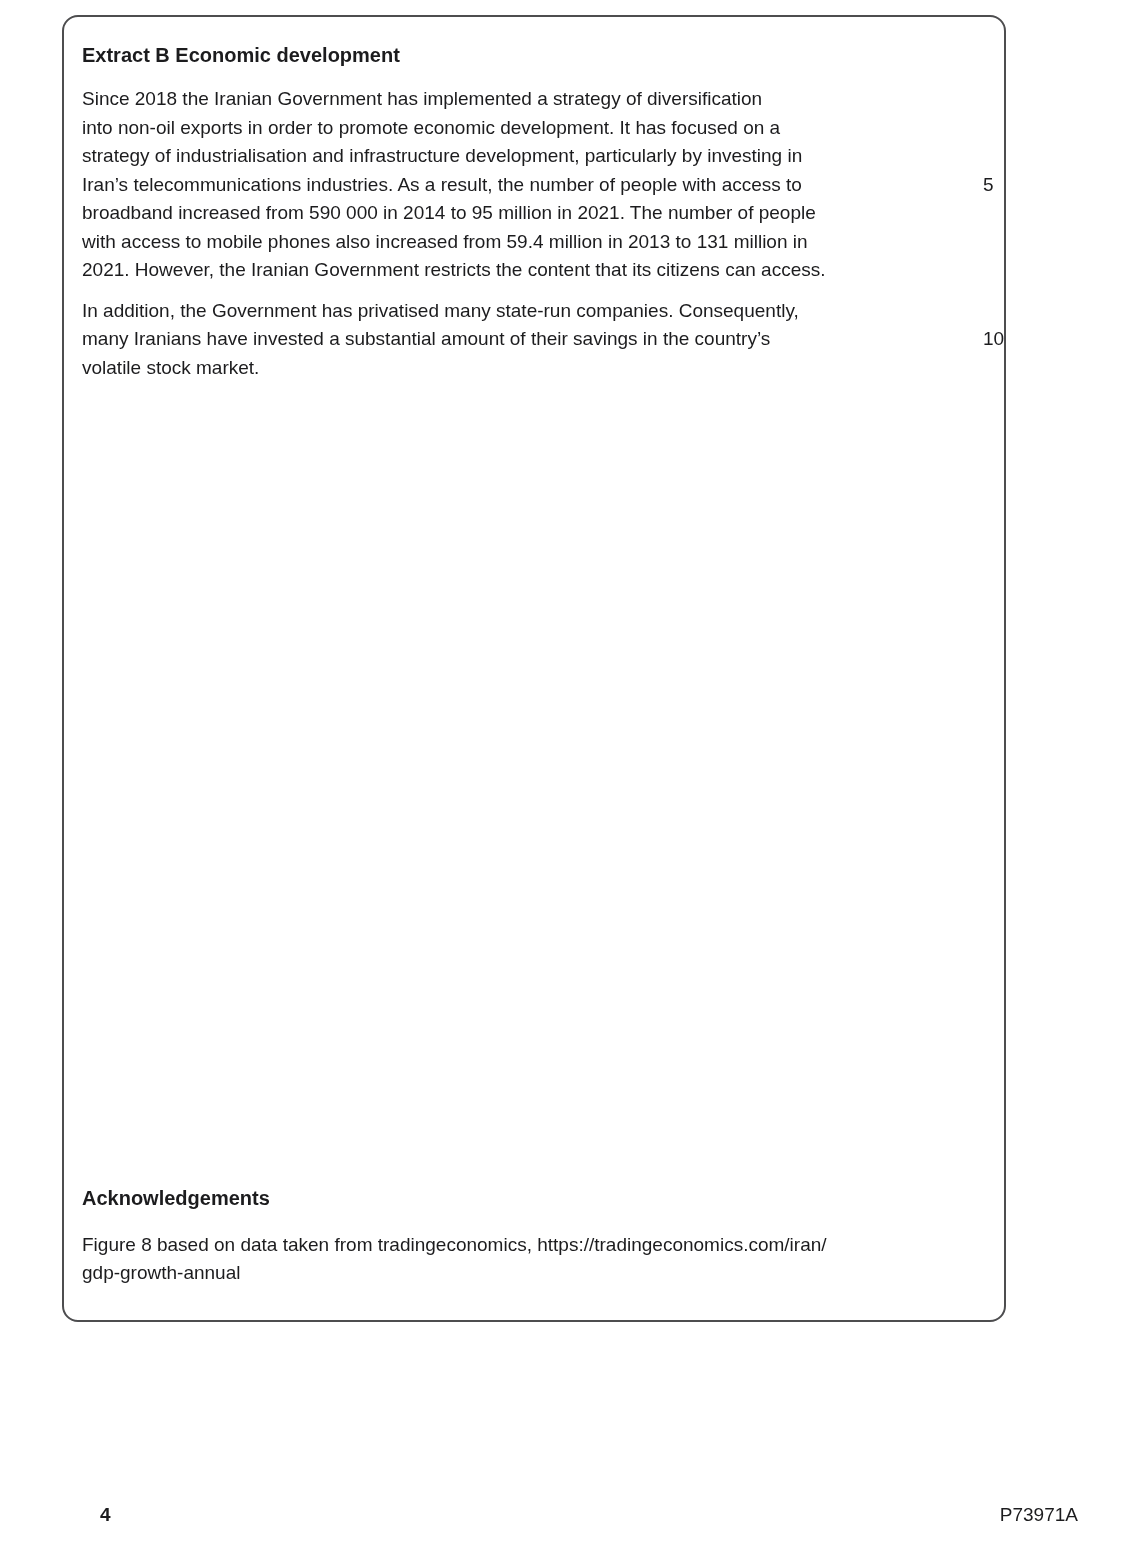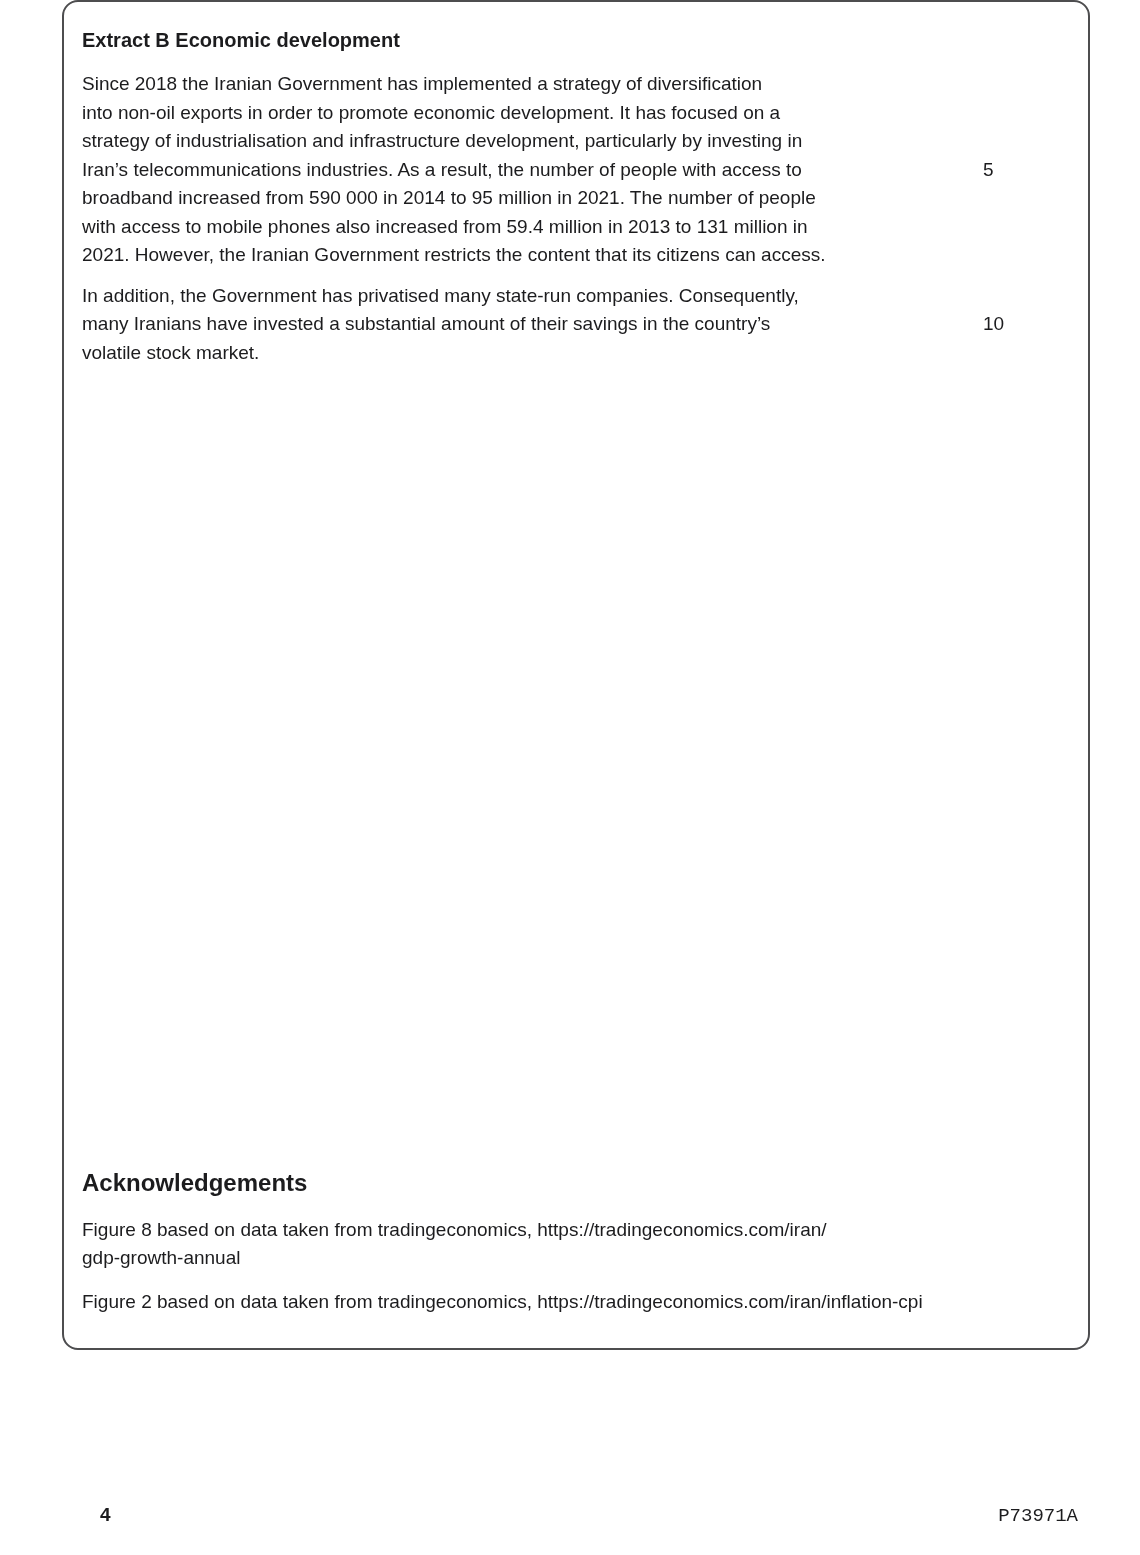--- a/index.html
+++ b/index.html
@@ -11,22 +11,22 @@
   }
   .page {
     width: 1140px;
     height: 1555px;
     position: relative;
     background: #ffffff;
   }
   .page-box {
     position: absolute;
     left: 62px;
-    top: 0;
-    width: 1028px;
+    top: 15px;
+    width: 944px;
     border: 2px solid #4d4d4f;
     border-radius: 16px;
     padding: 24px 20px 32px 18px;
     background: #ffffff;
   }
   .extract-title {
     font-size: 20px;
     font-weight: bold;
     line-height: 28px;
     margin-bottom: 16px;
@@ -46,21 +46,21 @@
     left: 901px;
     font-size: 19px;
     line-height: 28.5px;
   }
   .line-num.at-line-4 { top: 85.5px; }
   .line-num.at-line-2 { top: 28.5px; }
   .spacer {
     height: 790px;
   }
   .ack-title {
-    font-size: 24px;
+    font-size: 20px;
     font-weight: bold;
     line-height: 28.5px;
     margin-bottom: 18px;
   }
   .ack-item {
     font-size: 19px;
     line-height: 28.5px;
     white-space: pre;
     margin-bottom: 15px;
   }
@@ -74,21 +74,20 @@
     justify-content: space-between;
     align-items: baseline;
     padding: 0 12px 0 38px;
   }
   .footer-page-number {
     font-size: 19px;
     font-weight: bold;
   }
   .footer-paper-code {
     font-size: 19px;
-    font-family: Liberation Mono, monospace;
   }
 </style>
 </head>
 <body>
 
 <div class="page">
 
   <div class="page-box">
 
     <div class="extract-title">Extract B Economic development</div>
@@ -111,21 +110,20 @@
       <span class="line-num at-line-2">10</span>
     </div>
 
     <div class="spacer"></div>
 
     <div class="ack-title">Acknowledgements</div>
 
     <div class="ack-item">Figure 8 based on data taken from tradingeconomics, https://tradingeconomics.com/iran/
 gdp-growth-annual</div>
 
-    <div class="ack-item">Figure 2 based on data taken from tradingeconomics, https://tradingeconomics.com/iran/inflation-cpi</div>
 
 
 
   </div>
 
   <div class="footer">
     <span class="footer-page-number">4</span>
     <span class="footer-paper-code">P73971A</span>
   </div>
 

